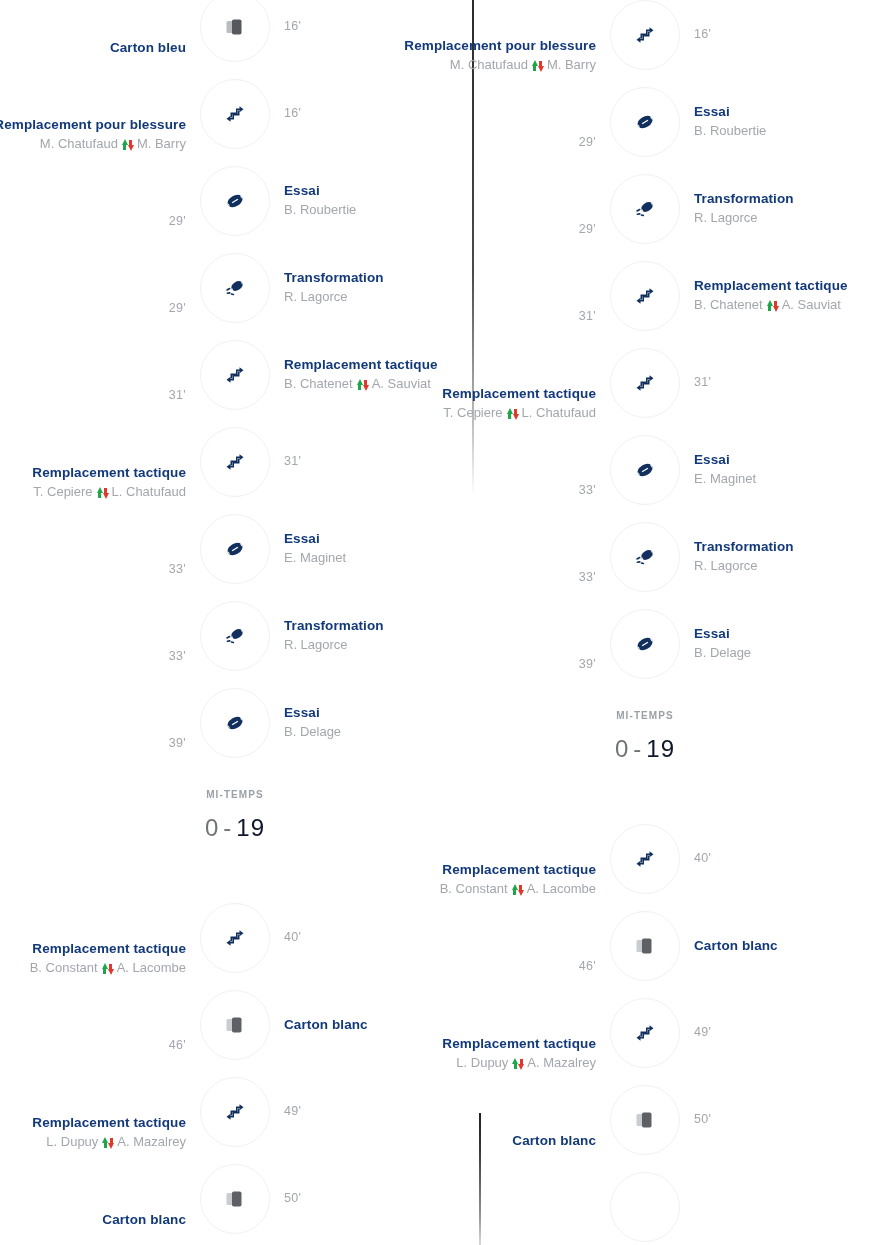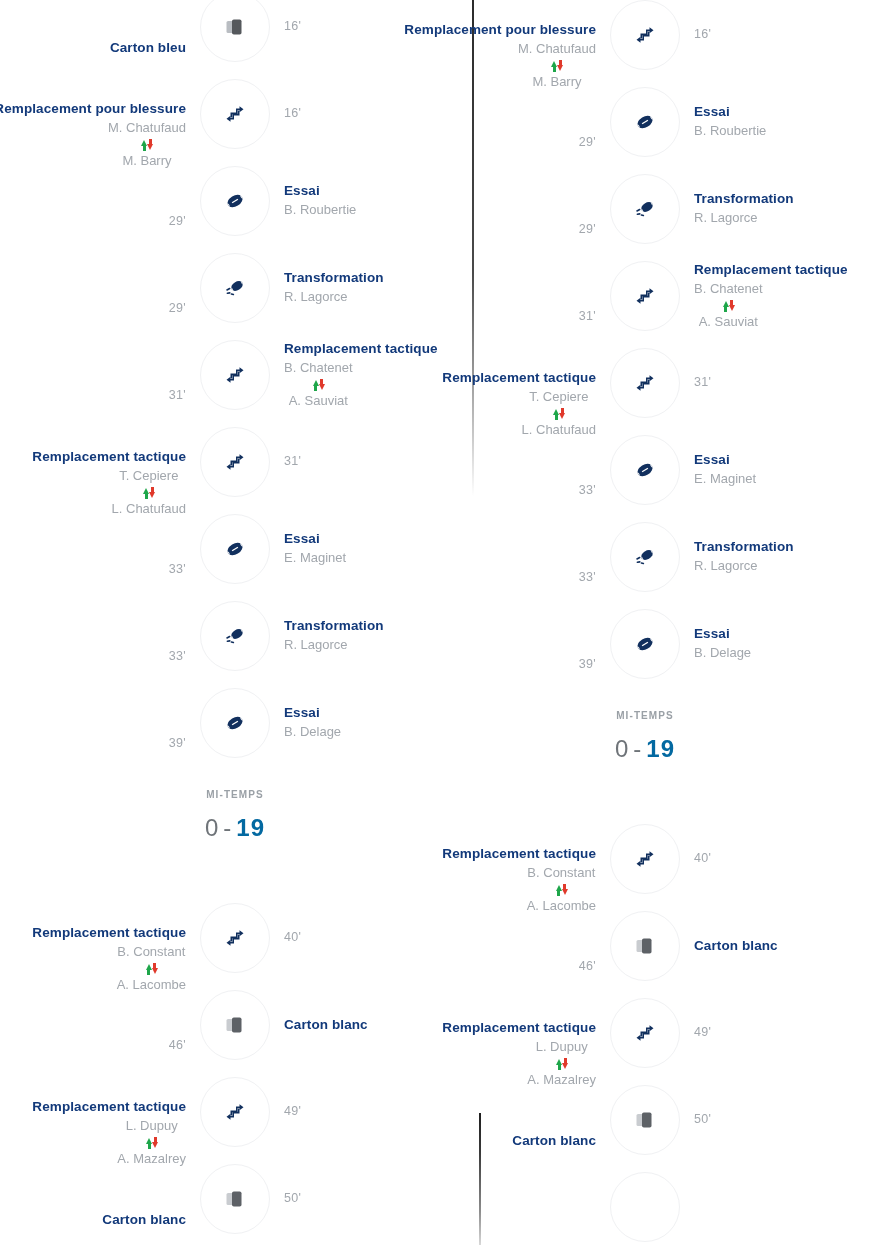--- a/index.html
+++ b/index.html
@@ -67,21 +67,20 @@
   }
   .ev-sub {
     font-size: 13px;
     font-weight: normal;
     color: #a2a7ad;
     white-space: nowrap;
     margin-top: 2px;
     display: flex;
     align-items: center;
     gap: 3px;
-    flex-direction: column;
   }
   .ev-time {
     font-size: 12.5px;
     color: #a2a7ad;
     white-space: nowrap;
     letter-spacing: 0.3px;
   }
 
   
   .swap-glyph {
@@ -149,21 +148,21 @@
     color: #9aa0a6;
   }
   .ht-score {
     margin-top: 14px;
     font-size: 24px;
     color: #2b2f33;
     letter-spacing: 1px;
   }
   .ht-score .s-home { color: #6f7479; font-weight: normal; }
   .ht-score .s-dash { color: #6f7479; font-weight: normal; padding: 0 4px; }
-  .ht-score .s-away { color: #0369a1; font-weight: bold; }
+  .ht-score .s-away { color: #0f172a; font-weight: normal; }
 </style>
 </head>
 <body>
 
 <div id="stage">
 
   <div class="divider top" style="left:472px; top:0px; height:496px;"></div>
   <div class="divider bottom" style="left:479px; top:1113px; height:132px;"></div>
 
   <div class="panel left" id="panel-left">

